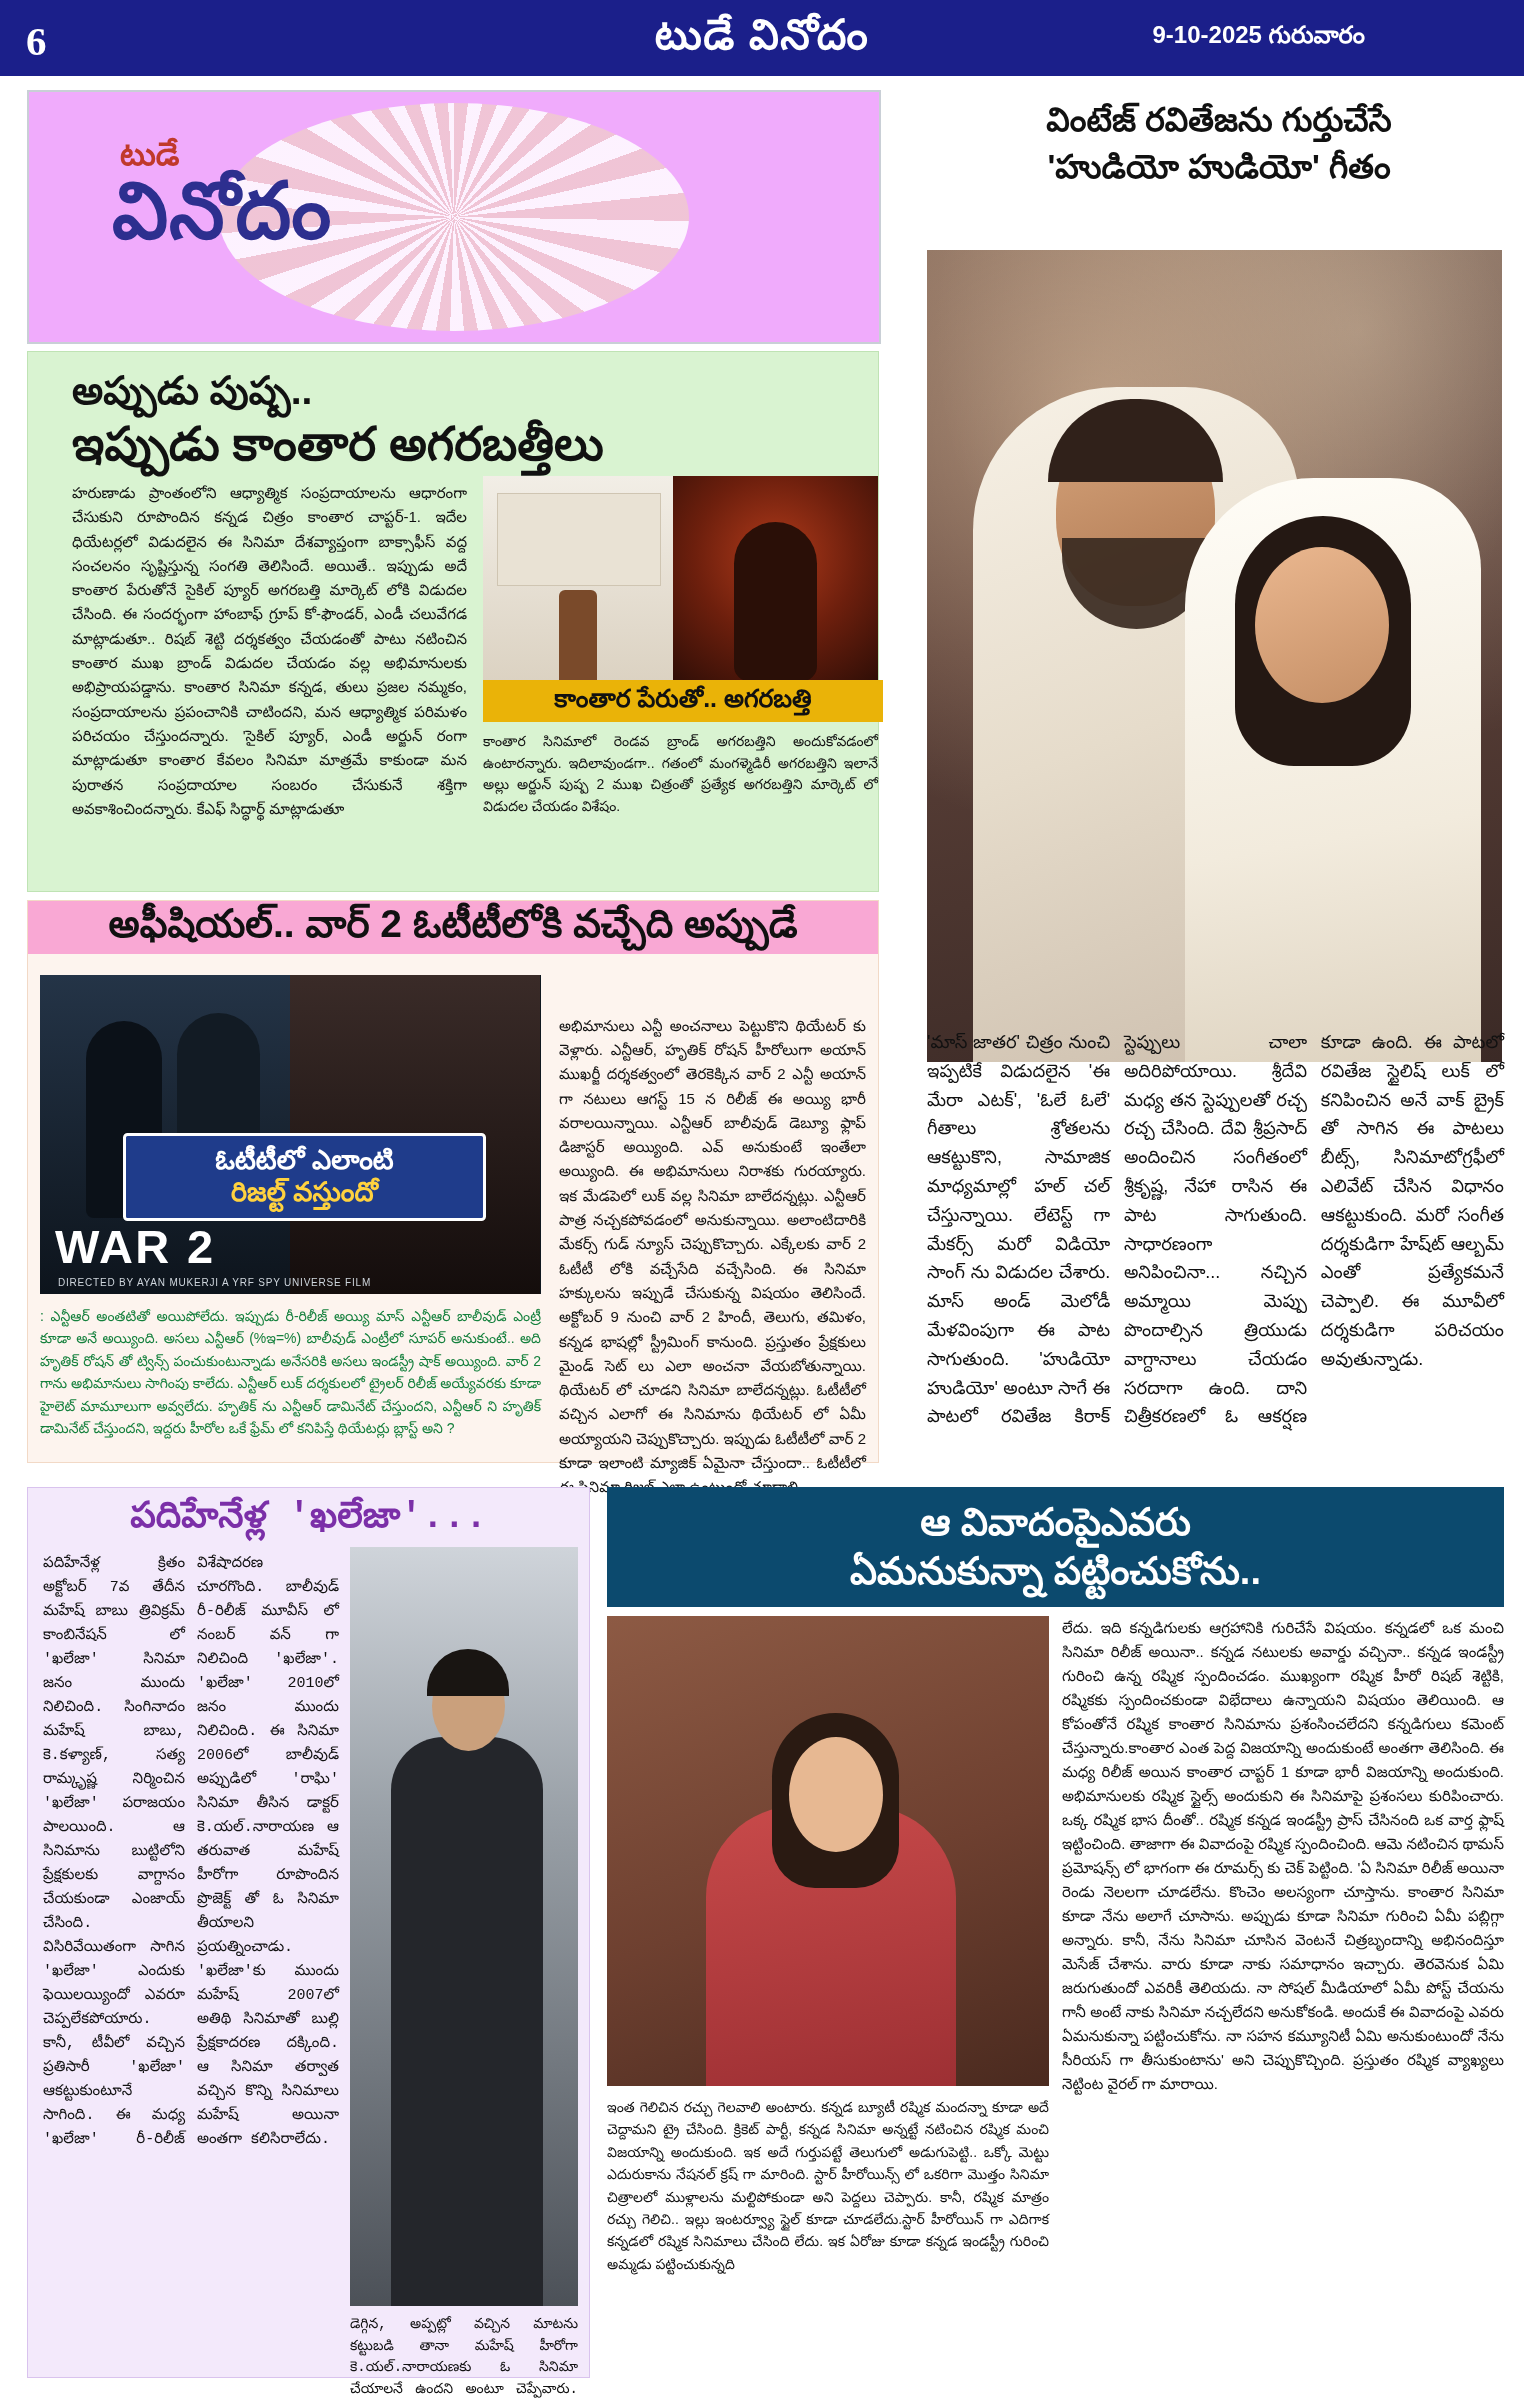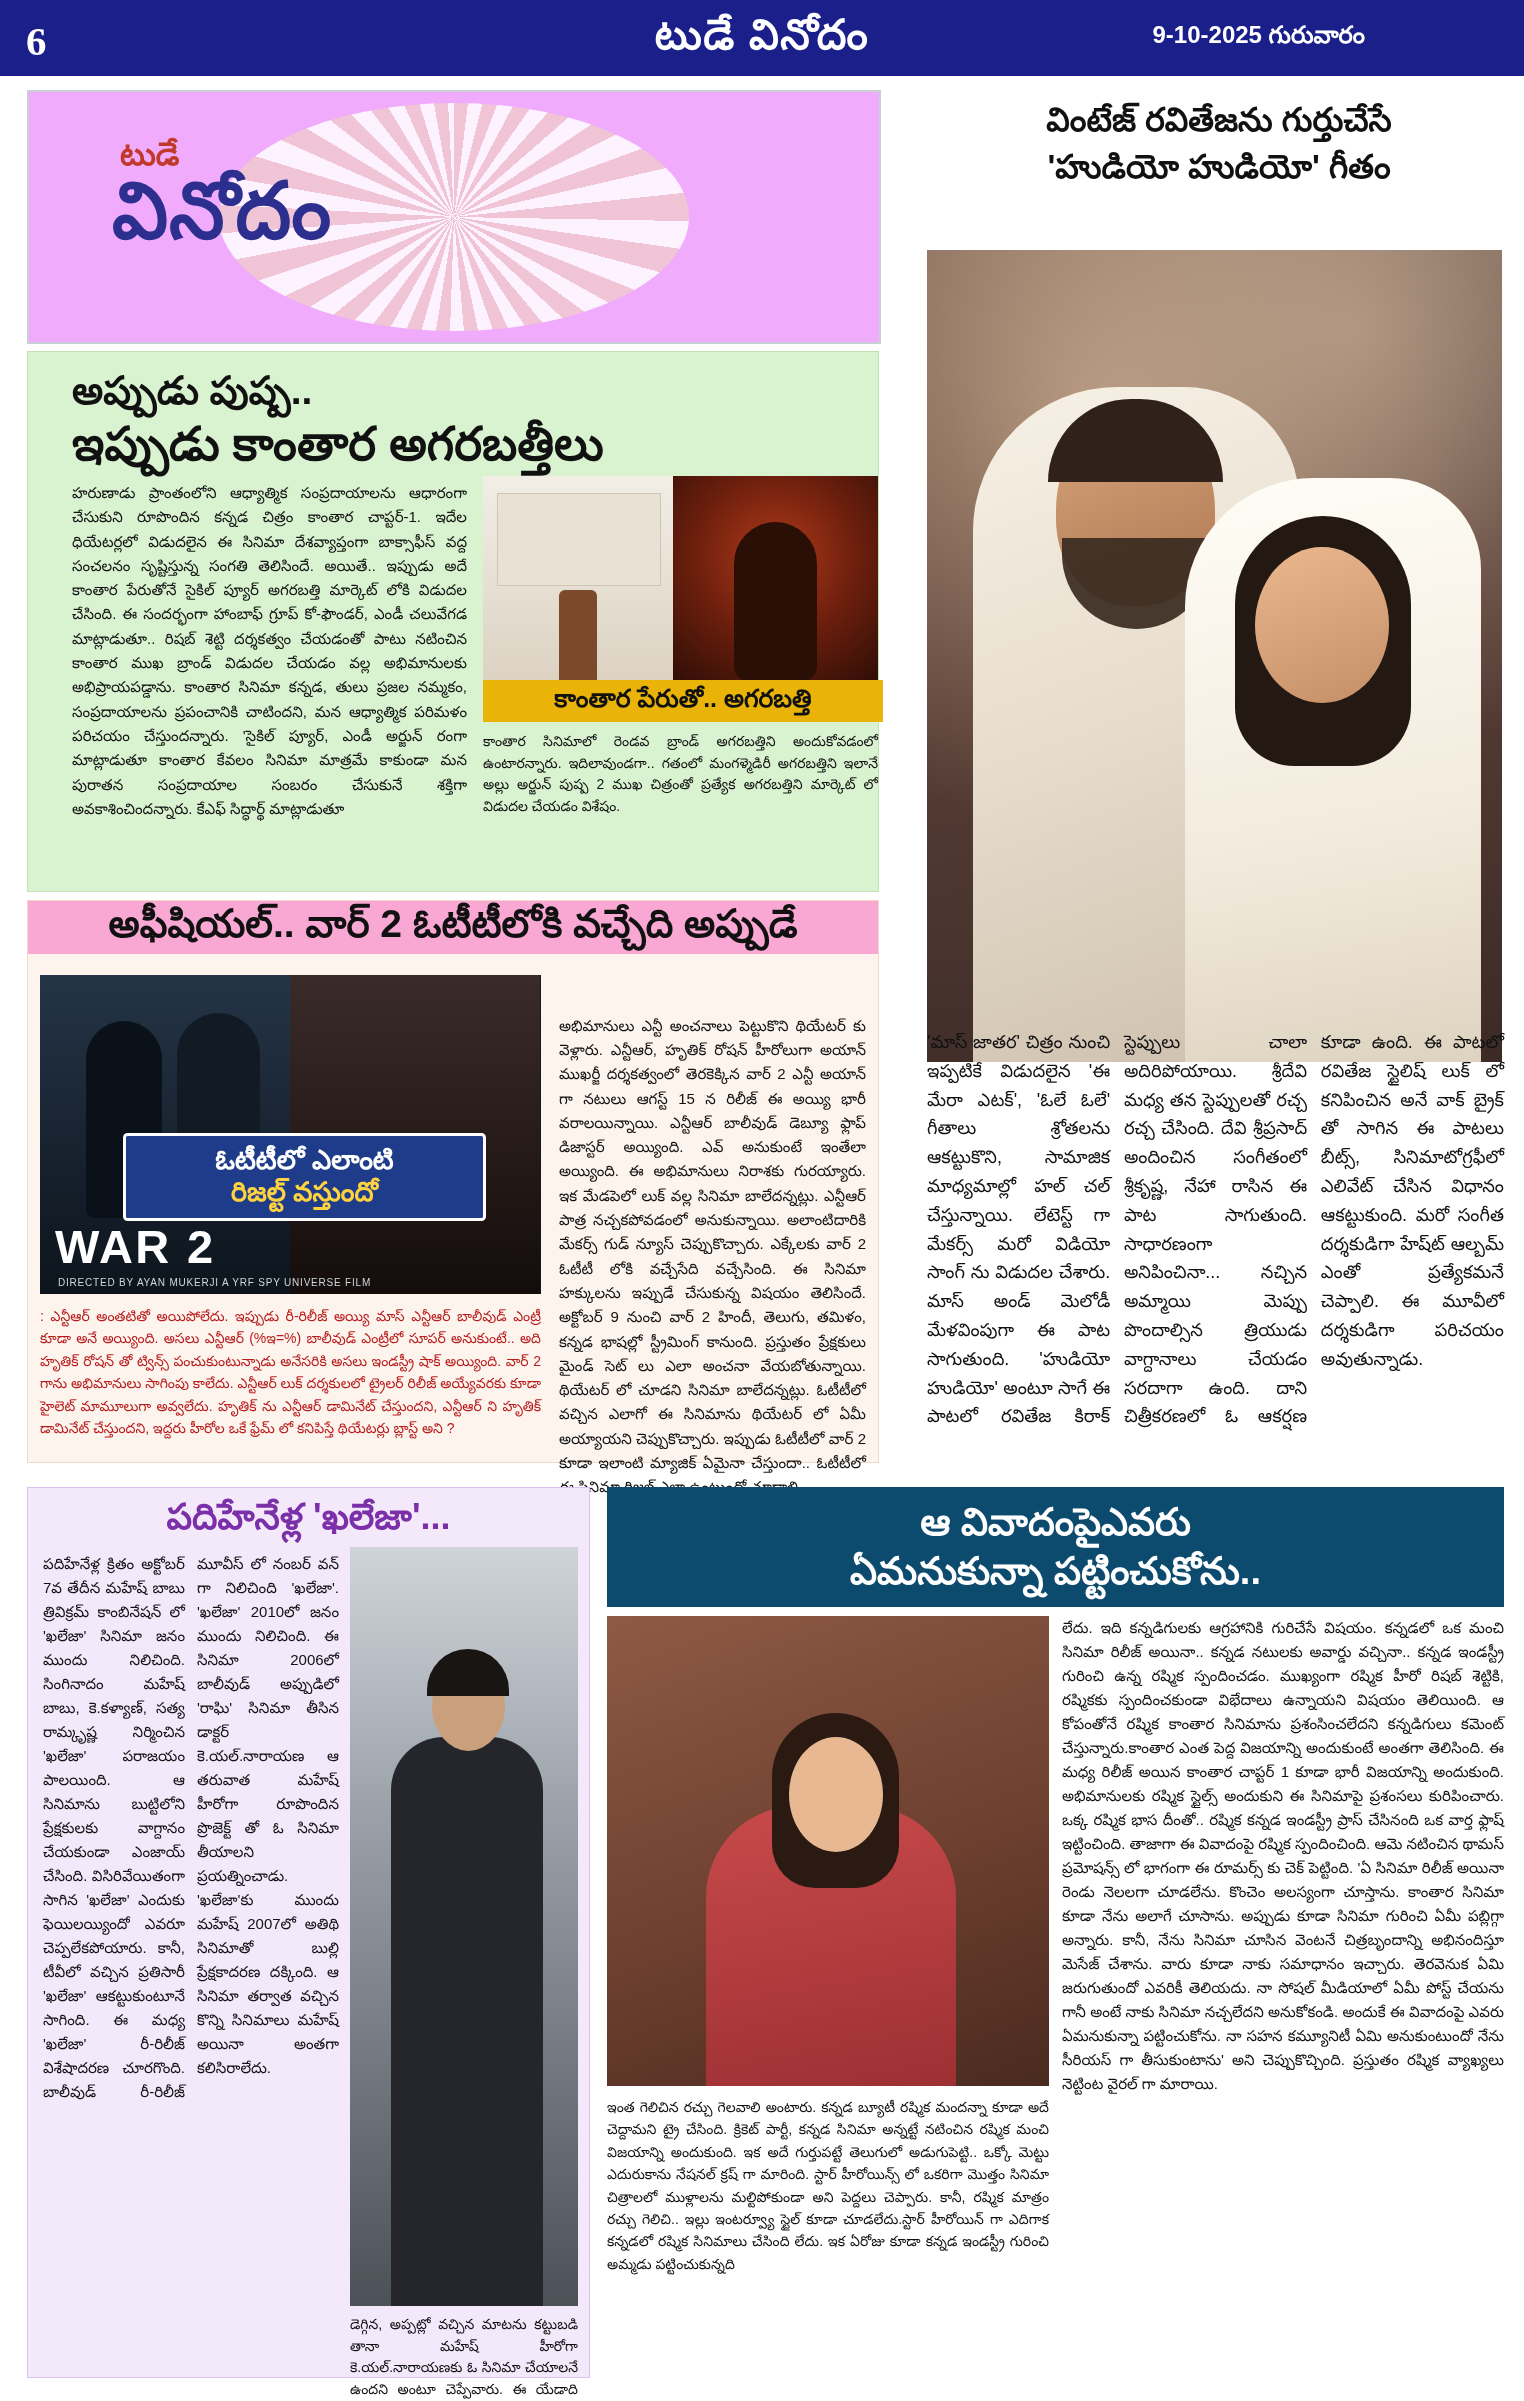--- a/index.html
+++ b/index.html
@@ -64,28 +64,28 @@
   .wp-l{position:absolute;left:0;top:0;width:250px;height:319px;background:linear-gradient(180deg,#243447,#0d141c);}
   .wp-r{position:absolute;left:250px;top:0;width:250px;height:319px;background:linear-gradient(180deg,#3a2b28,#140d0c);}
   .wp-f1{position:absolute;left:46px;top:46px;width:76px;height:197px;background:#0b1118;border-radius:38px 38px 7.6px 7.6px;}
   .wp-f2{position:absolute;left:137px;top:38px;width:83px;height:205px;background:#121b24;border-radius:42px 42px 7.6px 7.6px;}
   .wp-title{position:absolute;left:15px;bottom:20px;font-size:47px;font-weight:bold;color:#fff;letter-spacing:2.3px;font-family:"Liberation Sans",sans-serif;text-align:center;}
   .wp-sub{position:absolute;left:18px;bottom:6px;font-size:10px;color:#cfd6dd;letter-spacing:0.8px;}
   .war-ov{position:absolute;left:83px;top:158px;width:357px;height:82px;background:#1f3c8b;border:3px solid #fff;border-radius:4.6px;
       display:flex;flex-direction:column;align-items:center;justify-content:center;line-height:1.18;}
   .war-ov span{font-size:27px;font-weight:bold;color:#fff;}
   .war-ov .y{color:#ffd23f;}
-  .war-cap{position:absolute;left:12px;top:351px;width:501px;font-size:14px;line-height:1.6;color:#b91c1c;text-align:justify;}
+  .war-cap{position:absolute;left:12px;top:351px;width:501px;font-size:14px;line-height:1.6;color:#15803d;text-align:justify;}
   .war-text{position:absolute;left:531px;top:16.7px;width:307px;font-size:15px;line-height:1.62;color:#111;text-align:justify;margin-top:43px;}
 
   
   .rt-lower{position:absolute;left:927px;top:1028px;width:577px;font-size:18px;line-height:1.6;color:#111;column-count:3;column-gap:13.7px;text-align:justify;}
 
   
-  .kh-box{position:absolute;left:27px;top:1487px;width:561px;height:889px;background:#f3e9fb;border:1.5px solid #d9c3ee;}
+  .kh-box{position:absolute;left:27px;top:1487px;width:561px;height:889px;background:#f3e9fb;border:1.5px solid #d9c3ee;font-family:Liberation Mono, monospace;}
   .kh-head{position:absolute;left:0;top:7.6px;width:561px;text-align:center;font-size:36px;font-weight:bold;color:#7b2fa8;}
   .kh-text{position:absolute;left:15px;top:64px;width:296px;font-size:15px;line-height:1.6;color:#111;text-align:justify;column-count:2;column-gap:12px;}
   .kh-photo{position:absolute;left:322px;top:59px;width:228px;height:759px;background:#2b2b33;overflow:hidden;}
   .kh-bg{position:absolute;inset:0;background:linear-gradient(180deg,#cfd4da 0%,#9aa1a8 35%,#4c5158 100%);}
   .kh-body{position:absolute;left:41px;top:190px;width:152px;height:577px;background:#24262b;border-radius:53px 53px 0 0;}
   .kh-face{position:absolute;left:82px;top:114px;width:73px;height:90px;border-radius:50%;background:#caa07c;}
   .kh-hair{position:absolute;left:77px;top:102px;width:82px;height:47px;border-radius:42px 42px 0 0;background:#191512;}
   .kh-cap{position:absolute;left:322px;top:826px;width:228px;font-size:14px;line-height:1.55;color:#111;text-align:justify;}
 
   

